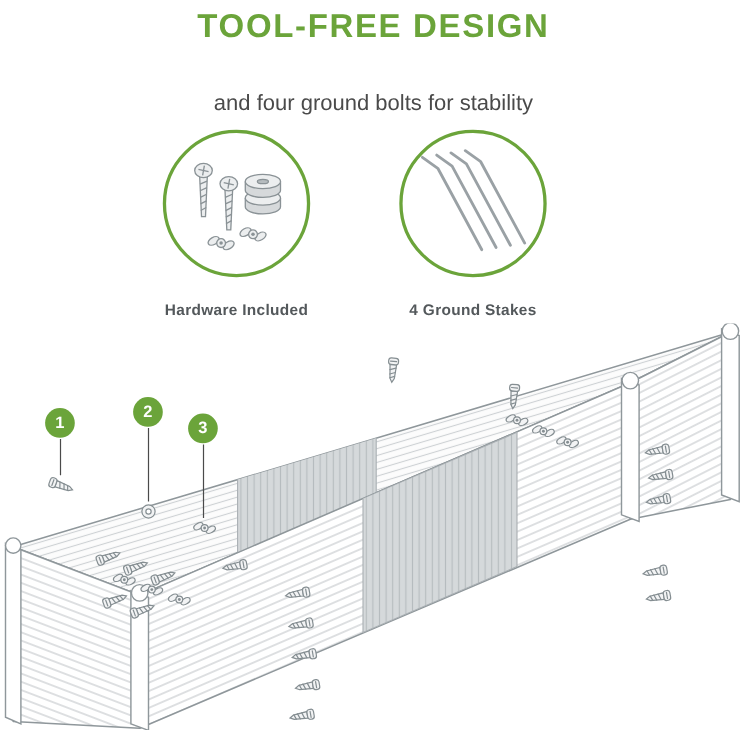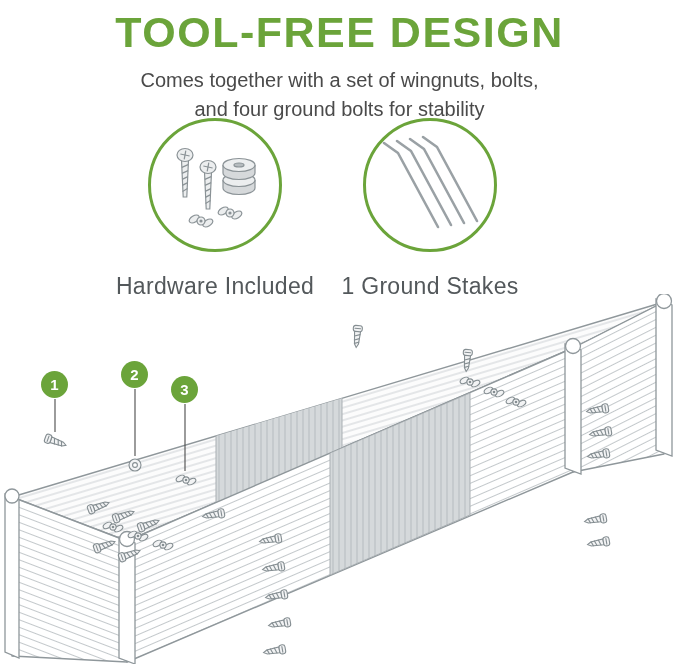--- a/index.html
+++ b/index.html
@@ -2,35 +2,35 @@
 <html><head>
 <meta charset="utf-8">
 <style>
   html,body{margin:0;padding:0;background:#fff;}
   .page{
     position:relative;width:679px;height:664px;background:#fff;overflow:hidden;
     font-family:"Liberation Sans",sans-serif;
   }
   .title{
     margin:0;padding-top:8px;text-align:center;
-    font-size:43px;font-weight:bold;letter-spacing:1.5px;color:#6BA43A;
+    font-size:30px;font-weight:bold;letter-spacing:1.5px;color:#6BA43A;
   }
   .subtitle{
     margin:9px 0 0;text-align:center;font-size:20px;line-height:29px;color:#4A4A4A;
   }
   .circle{
     position:absolute;width:134px;height:134px;box-sizing:border-box;
     border:3px solid #6BA43A;border-radius:50%;background:#fff;
   }
   .circle svg{display:block;width:128px;height:128px;}
   .circle-hardware{left:148px;top:118px;}
   .circle-stakes{left:363px;top:118px;}
   .feature-label{
     position:absolute;top:273px;width:240px;text-align:center;
-    font-size:23px;color:#53585B;letter-spacing:.3px;
+    font-size:14px;color:#53585B;letter-spacing:.3px;font-weight:bold;
   }
   .label-hardware{left:95px;}
   .label-stakes{left:310px;}
   .diagram{position:absolute;left:0;top:294px;width:679px;height:370px;}
   .diagram > svg{position:absolute;left:0;top:0;}
   .callout{
     position:absolute;width:27px;height:27px;border-radius:50%;
     background:#6BA43A;color:#fff;font-size:15px;font-weight:bold;
     display:flex;align-items:center;justify-content:center;
   }
@@ -39,21 +39,21 @@
   .callout-3{left:171px;top:82px;}
 </style>
 </head>
 <body>
 
 <div class="page">
 
   <h1 class="title">TOOL-FREE DESIGN</h1>
 
   <p class="subtitle">
-    <span>Comes together with a set of wingnuts, bolts,</span><br>
+    <br>
     <span>and four ground bolts for stability</span>
   </p>
 
   <div class="circle circle-hardware">
     <svg viewBox="0 0 128 128">
       <defs>
         <g id="phScrew" stroke="#8A9296" stroke-width="1.2" fill="#ECEEEF">
           <polygon points="-3.5,5 3.5,5 1.8,42 -1.8,42"></polygon>
           <line x1="-3.2" y1="12.4" x2="3.2" y2="9.6"></line>
           <line x1="-3.1" y1="18.4" x2="3.1" y2="15.6"></line>
@@ -94,21 +94,21 @@
       <g fill="none" stroke="#9AA1A5" stroke-width="2.6" stroke-linecap="round" stroke-linejoin="round">
         <polyline points="18,22 32,32 72,106"></polyline>
         <polyline points="31,20 45,30 85,104"></polyline>
         <polyline points="44,18 58,28 98,102"></polyline>
         <polyline points="57,16 71,26 111,100"></polyline>
       </g>
     </svg>
   </div>
 
   <div class="feature-label label-hardware">Hardware Included</div>
-  <div class="feature-label label-stakes">1 Ground Stakes</div>
+  <div class="feature-label label-stakes">4 Ground Stakes</div>
 
   <div class="diagram">
     <svg width="679" height="370" viewBox="0 0 679 370">
       <defs>
         <pattern id="corrF" width="9" height="7" patternUnits="userSpaceOnUse" patternTransform="rotate(-23.4)">
           <rect width="9" height="7" fill="#ffffff"></rect>
           <line x1="0" y1="3.5" x2="9" y2="3.5" stroke="#C3C8CB" stroke-width="1"></line>
         </pattern>
         <pattern id="corrL" width="9" height="7" patternUnits="userSpaceOnUse" patternTransform="rotate(20.9)">
           <rect width="9" height="7" fill="#ffffff"></rect>

